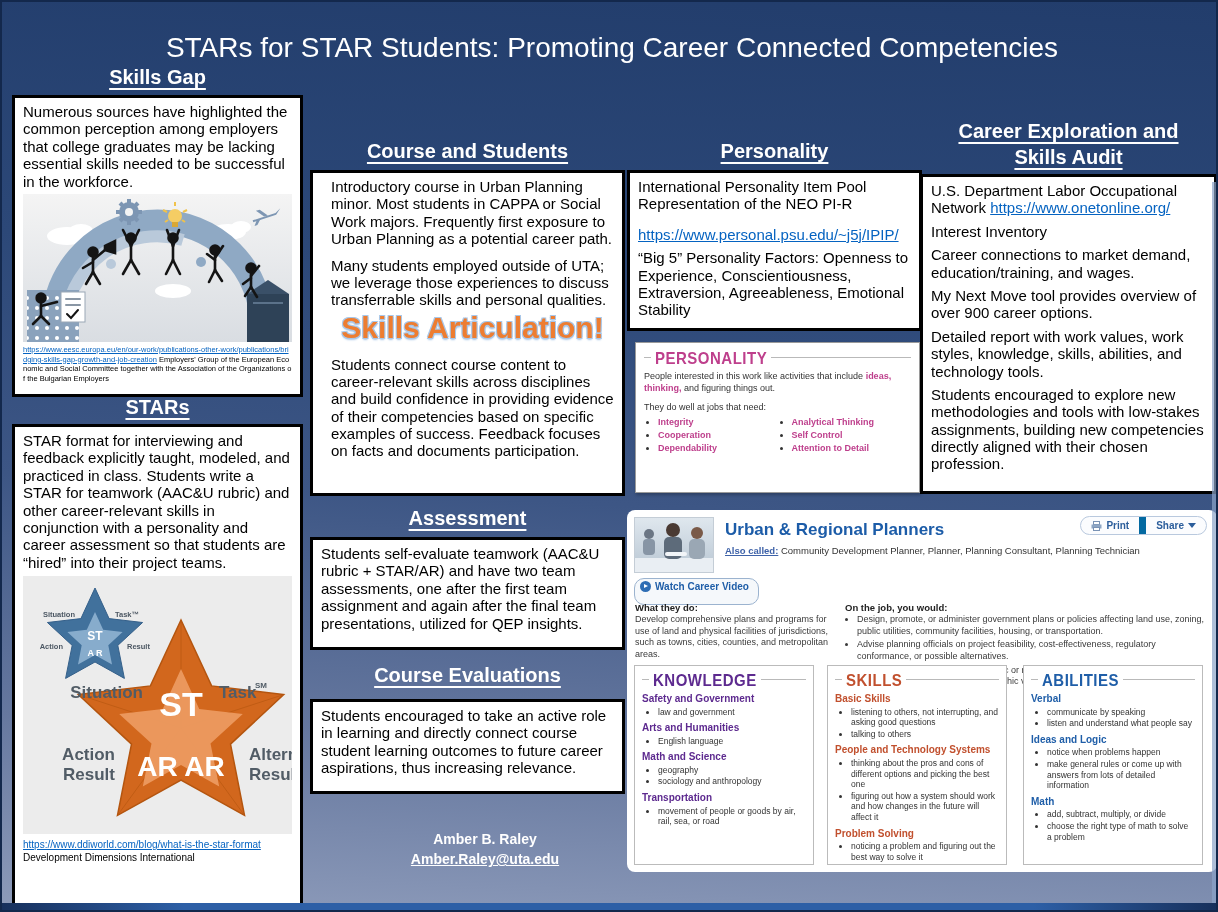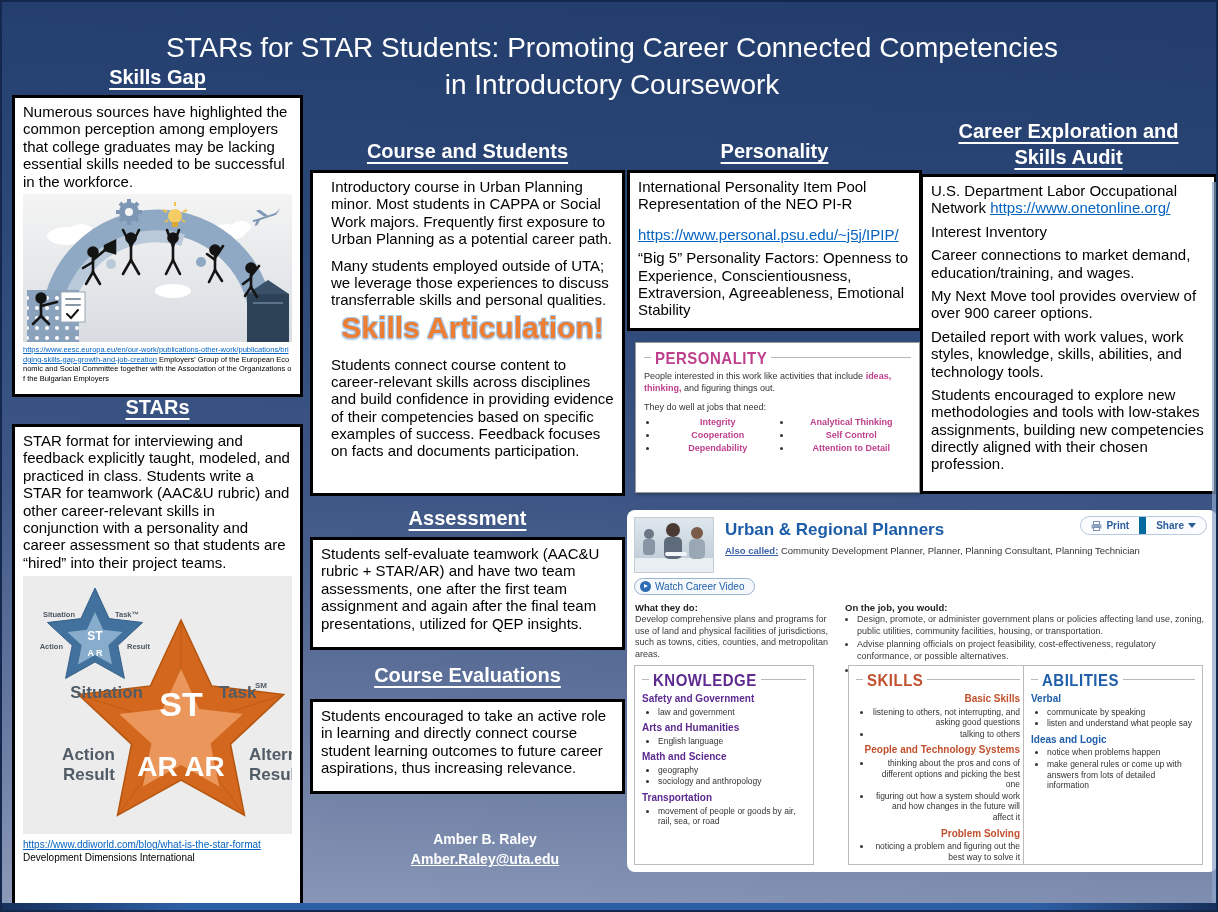--- a/index.html
+++ b/index.html
@@ -36,33 +36,33 @@
   
   .pcard{position:absolute;left:633px;top:340px;width:285px;height:151px;background:#fff;border:1px solid #9a9a9a;
          padding:6px 8px;font-size:9px;color:#333;box-shadow:1px 2px 3px rgba(0,0,0,.25);}
   .fieldset-h{display:flex;align-items:center;gap:4px;margin-bottom:4px;}
   .fieldset-h .ln{height:1px;background:#b9b9b9;}
   .fieldset-h .ln.l{width:7px;}
   .fieldset-h .ln.r{flex:1;}
   .fieldset-h .ttl{font-size:15px;font-weight:bold;letter-spacing:.5px;transform:scaleY(1.15);}
   .mag{color:#BE3F8C;}
   .pcard .cols{display:flex;margin-top:3px;}
-  .pcard ul{margin:2px 0 14px 14px;padding:0;width:46%;text-align:center;}
+  .pcard ul{margin:2px 0 14px 14px;padding:0;width:46%;}
   .pcard li{color:#BE3F8C;font-weight:bold;margin-bottom:3px;}
   .pcard li::marker{color:#333;}
 
   
   .onet{position:absolute;left:625px;top:508px;width:590px;height:362px;background:#ffffff;border-radius:8px;
         font-size:9px;color:#3a3a3a;}
   .onet-photo{position:absolute;left:7px;top:7px;width:80px;height:56px;border:1px solid #c4cdd6;}
   .onet-title{position:absolute;left:98px;top:10px;font-size:17px;font-weight:bold;color:#1C5CA8;}
   .also{position:absolute;left:98px;top:35px;font-size:9.5px;color:#333;width:430px;}
   .also .lbl{color:#3E62A8;font-weight:bold;text-decoration:underline;}
   .watch{position:absolute;left:7px;top:68px;display:inline-flex;align-items:center;gap:4px;border:1px solid #9bb3cf;
-         border-radius:10px;background:#f5f8fb;padding:2px 9px 2px 5px;color:#1F5EA8;font-weight:normal;font-size:10px;cursor:pointer;}
+         border-radius:10px;background:#f5f8fb;padding:2px 9px 12px 5px;color:#1F5EA8;font-weight:bold;font-size:10px;cursor:pointer;}
   .play{width:11px;height:11px;border-radius:50%;background:#2e6db4;position:relative;}
   .play::after{content:"";position:absolute;left:4px;top:3px;border-left:4px solid #fff;border-top:2.5px solid transparent;border-bottom:2.5px solid transparent;}
   .ps{position:absolute;right:10px;top:6px;display:flex;border:1px solid #b9c9de;border-radius:12px;overflow:hidden;background:#fbfcfe;}
   .ps .cell{display:flex;align-items:center;gap:4px;padding:3px 10px;color:#2b5d9b;font-weight:bold;font-size:10px;cursor:pointer;}
   .ps .cell+.cell{border-left:7px solid #0369a1;}
   .caret{width:0;height:0;border-left:4px solid transparent;border-right:4px solid transparent;border-top:5px solid #2b5d9b;}
   .what{position:absolute;left:8px;top:92px;width:195px;}
   .job{position:absolute;left:218px;top:92px;width:362px;}
   .onet .lab{font-weight:bold;color:#222;font-size:9.5px;margin-bottom:1px;}
   .onet p{margin:0;line-height:1.3;}
@@ -79,21 +79,20 @@
   .ab .ttl,.ab-h{color:#1F5EA8;}
   .heading2{line-height:1.3;}
 </style>
 </head>
 <body>
 
 <div class="poster">
 
   <div class="title">
     <div>STARs for STAR Students: Promoting Career Connected Competencies</div>
-    <div>in Introductory Coursework</div>
   </div>
 
   <div class="sec-h" style="left:10px;top:64px;width:291px;">Skills Gap</div>
 
   <div class="wbox" style="left:10px;top:93px;width:291px;height:302px;">
     <p style="margin-bottom:4px;">Numerous sources have highlighted the common perception among employers that college graduates may be lacking essential skills needed to be successful in the workforce.</p>
     <div class="gap-fig">
       <svg width="269" height="148" viewBox="0 0 269 148">
         <defs>
           <linearGradient id="gbg" x1="0" y1="0" x2="0" y2="1">
@@ -426,21 +425,21 @@
         </ul>
       </div>
       <div class="grp">
         <div class="gh kb-h">Transportation</div>
         <ul>
             <li>movement of people or goods by air, rail, sea, or road</li>
           </ul>
       </div>
     </div>
 
-    <div class="fbox sk" style="left:221px;text-align:right;">
+    <div class="fbox sk" style="left:200px;">
       <div class="fieldset-h">
           <span class="ln l"></span>
           <span class="ttl">SKILLS</span>
           <span class="ln r"></span>
         </div>
       <div class="grp">
         <div class="gh sk-h">Basic Skills</div>
         <ul>
           <li>listening to others, not interrupting, and asking good questions</li>
           <li>talking to others</li>
@@ -474,18 +473,25 @@
           <li>listen and understand what people say</li>
         </ul>
       </div>
       <div class="grp">
         <div class="gh ab-h">Ideas and Logic</div>
         <ul>
           <li>notice when problems happen</li>
           <li>make general rules or come up with answers from lots of detailed information</li>
         </ul>
       </div>
+      <div class="grp">
+        <div class="gh ab-h">Math</div>
+        <ul>
+          <li>add, subtract, multiply, or divide</li>
+          <li>choose the right type of math to solve a problem</li>
+        </ul>
+      </div>
     </div>
   </div>
 
   <div class="right-strip"></div>
   <div class="bottom-strip"></div>
 </div>
 
 </body></html>

